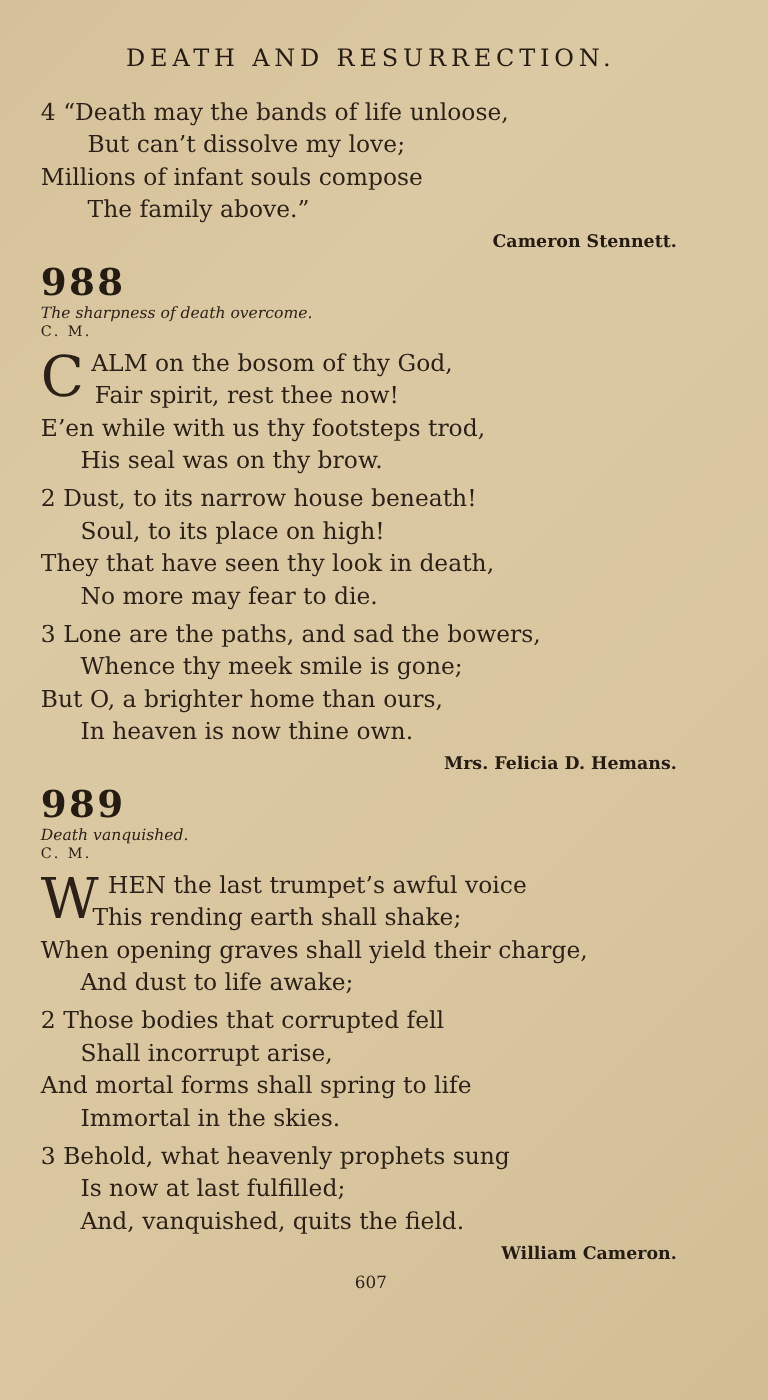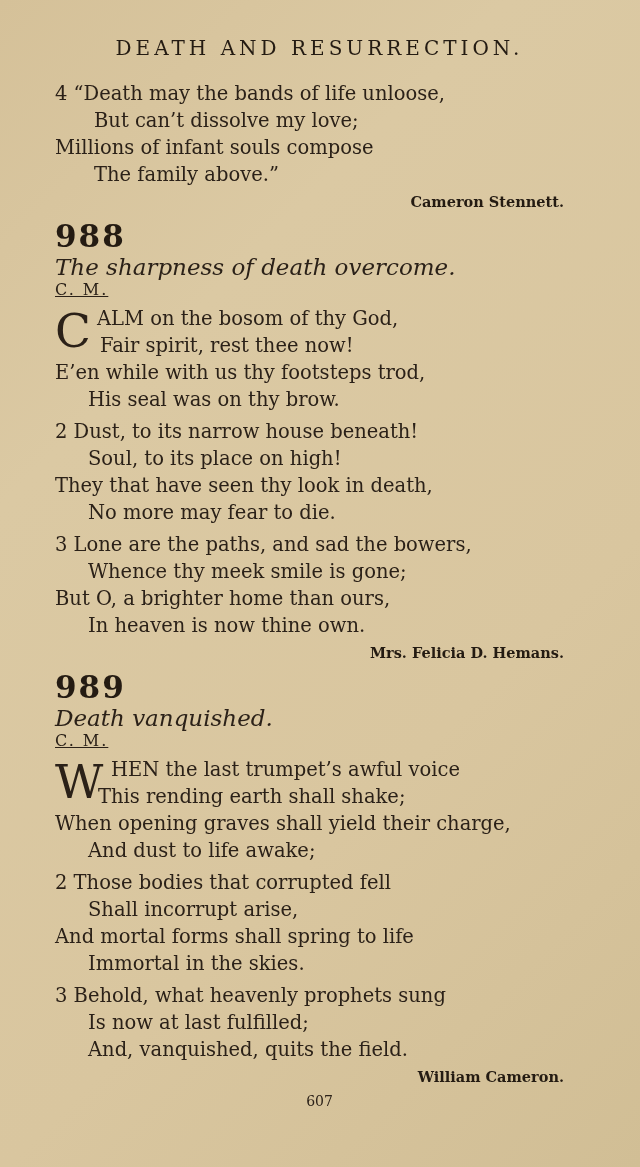--- a/index.html
+++ b/index.html
@@ -3,21 +3,21 @@
 <meta charset="utf-8">
 <style>
   html, body { margin: 0; padding: 0; background: #c9b68c; }
   .page {
     width: 640px;
     height: 1167px;
     box-sizing: border-box;
     background: linear-gradient(135deg, #d5c199 0%, #dbc9a3 28%, #d9c69f 65%, #d1be95 100%);
     font-family: "DejaVu Serif", "Liberation Serif", serif;
     color: #2b2118;
-    padding: 36px 56px 0 55px;
+    padding: 36px 56px 0 34px;
     overflow: hidden;
     position: relative;
   }
   .header {
     font-size: 20px;
     font-weight: 400;
     letter-spacing: 4px;
     text-align: center;
     margin: 0 0 20px 0;
     color: #241b12;
@@ -48,27 +48,26 @@
   .hymn-number {
     font-size: 31px;
     font-weight: 700;
     letter-spacing: 2px;
     color: #241b12;
   }
   .hymn-title {
     flex: 1;
     text-align: center;
     font-style: italic;
-    font-size: 23px;
+    font-size: 13px;
   }
   .hymn-meter {
-    font-size: 16px;
+    font-size: 12px;
     letter-spacing: 2px;
     padding-right: 6px;
-    text-decoration: underline;
   }
   .dropcap-stanza { position: relative; }
   .dropcap {
     position: absolute;
     left: 0;
     top: 2px;
     font-size: 47px;
     line-height: 47px;
     font-weight: 400;
     color: #2b2118;

